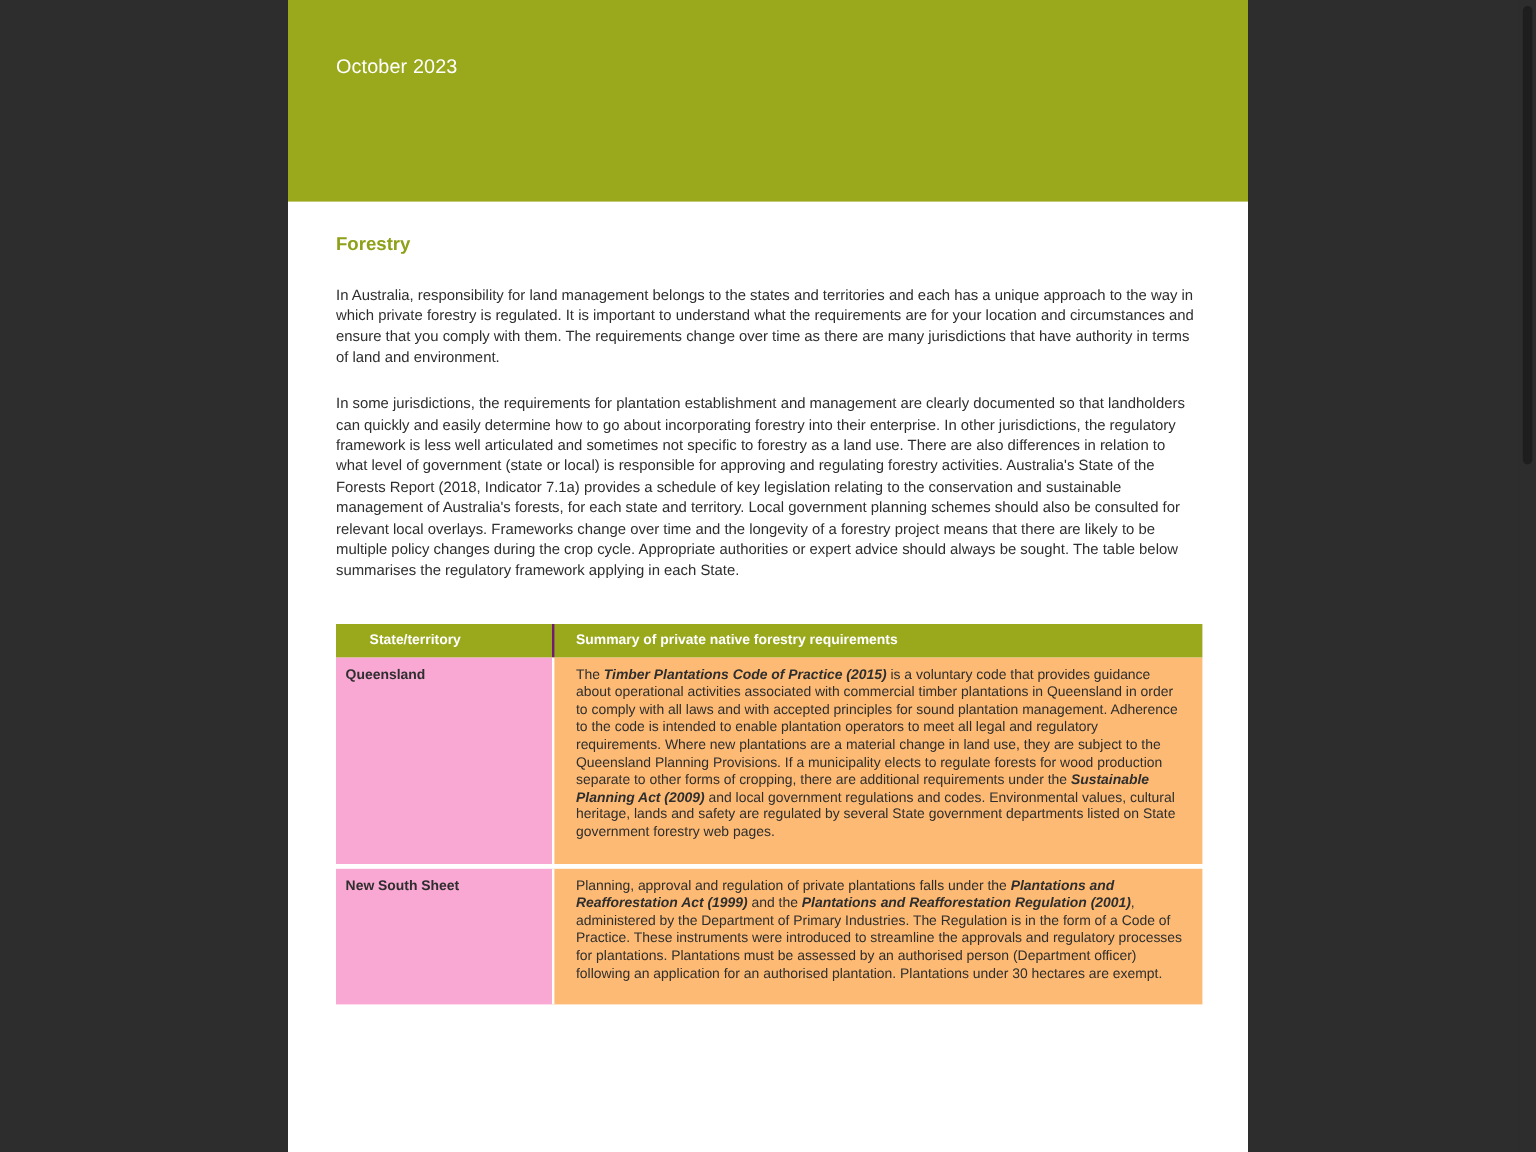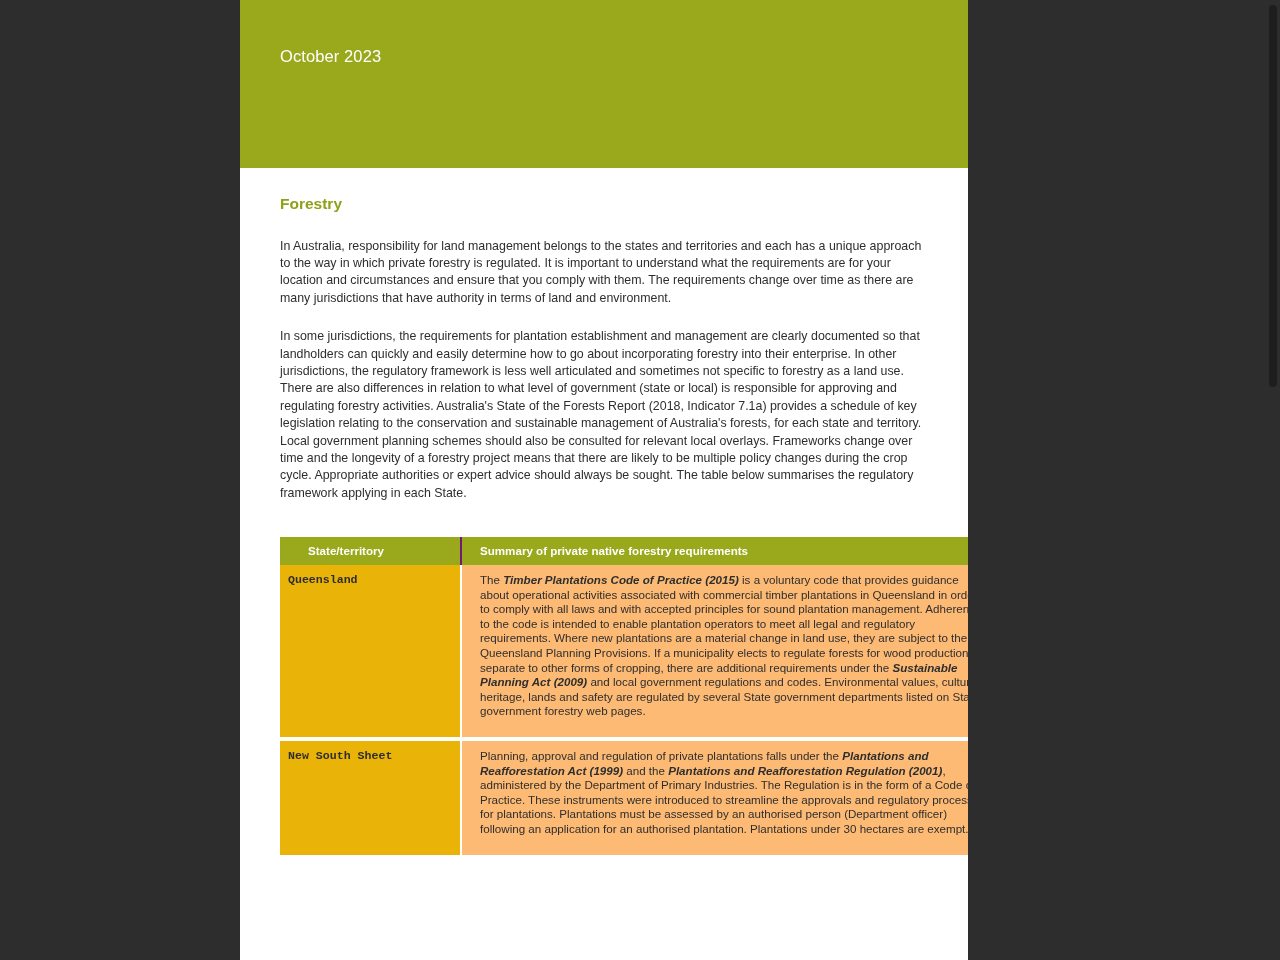--- a/index.html
+++ b/index.html
@@ -18,21 +18,21 @@
     width: 1280px;
     height: 960px;
     background: #2d2d2d;
   }
 
   
   #page {
     position: absolute;
     left: 240px;
     top: 0;
-    width: 728px;
+    width: 800px;
     height: 960px;
     background: #ffffff;
     overflow: hidden;
   }
 
   
   .banner {
     background: #9aa81c;
     height: 168px;
     padding: 48px 0 0 40px;
@@ -102,25 +102,24 @@
   .reg-table th.col-state { width: 180px; padding-left: 28px; }
   .reg-table th.col-summary { border-left: 2px solid #701a75; padding-left: 18px; }
 
   .reg-table td {
     font-size: 11.6px;
     line-height: 14.6px;
     color: #2e2e2e;
     vertical-align: top;
   }
   .reg-table td.cell-state {
-    background: #eab308;
+    background: #f9a8d4;
     font-weight: bold;
     padding: 8px 24px 18px 8px;
     width: 180px;
-    font-family: Liberation Mono, monospace;
   }
   .reg-table td.cell-summary {
     background: #fdba74;
     padding: 8px 14px 18px 18px;
     border-left: 2px solid #ffffff;
   }
   .row-gap td {
     height: 4px;
     padding: 0;
     background: #ffffff;

